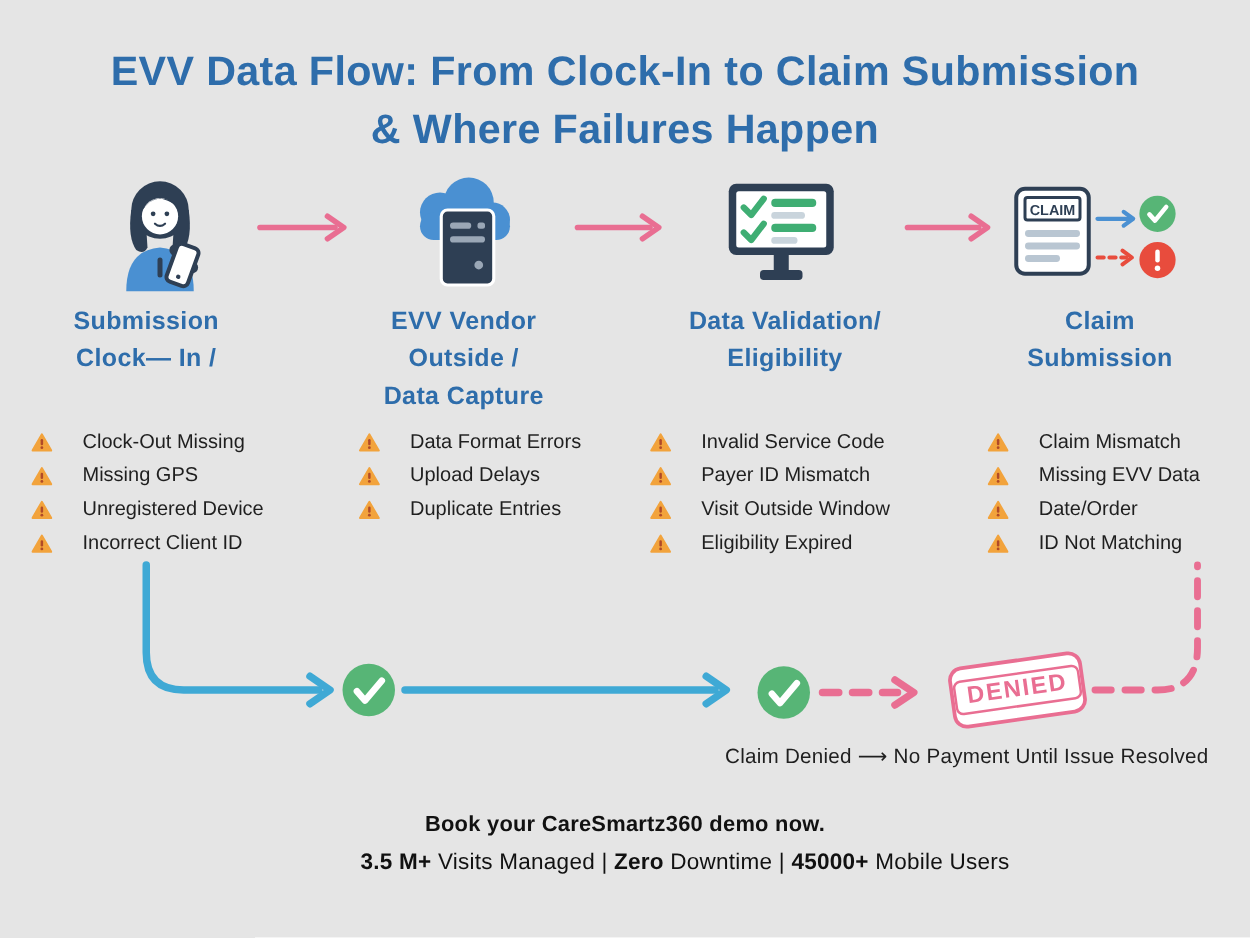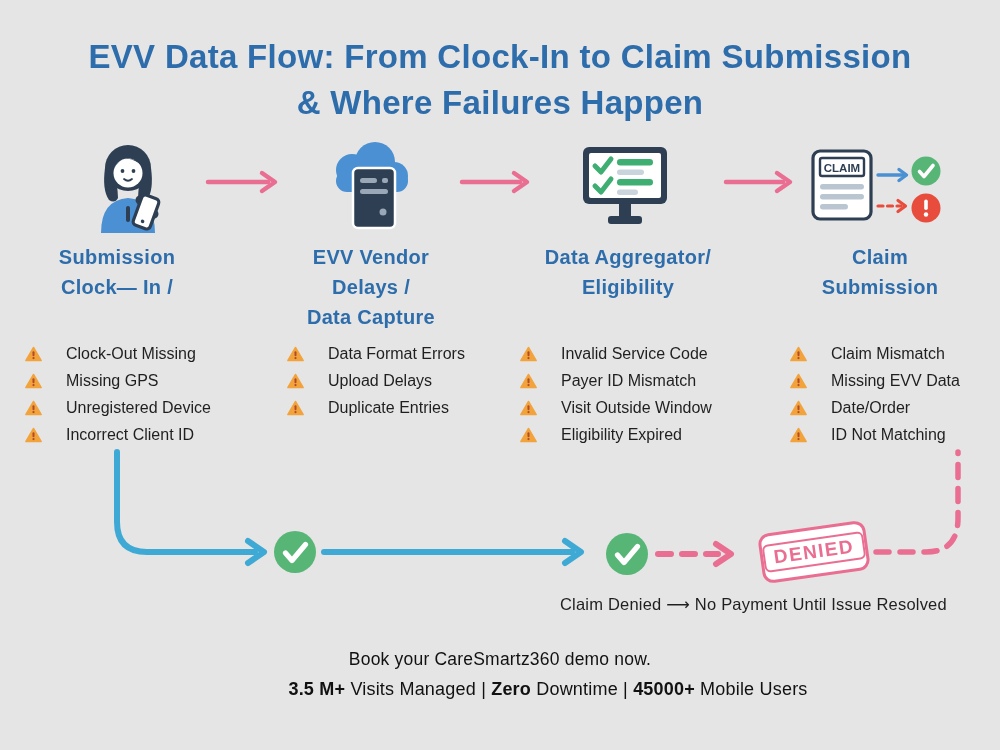--- a/index.html
+++ b/index.html
@@ -23,25 +23,25 @@
   .denied-stamp{
     position:absolute;left:760px;top:527px;width:108px;height:50px;
     transform:rotate(-8deg);border:3.5px solid #e96e92;border-radius:11px;
     display:flex;align-items:center;justify-content:center;background:#fff;box-sizing:border-box;
   }
   .denied-inner{
     border:2.5px solid #e96e92;border-radius:6px;padding:1px 9px;
     font-size:19px;font-weight:700;letter-spacing:1.5px;color:#e96e92;
   }
   .flow-caption{
-    position:absolute;left:560px;top:595px;font-size:16.5px;color:#1f1f1f;white-space:nowrap;letter-spacing:.2px;
+    position:absolute;left:580px;top:595px;font-size:16.5px;color:#1f1f1f;white-space:nowrap;letter-spacing:.2px;
   }
   .footer-line1{
     position:absolute;top:649px;left:0;width:1000px;text-align:center;
-    font-size:17.5px;font-weight:400;color:#111;letter-spacing:.2px;
+    font-size:17.5px;font-weight:700;color:#111;letter-spacing:.2px;
   }
   .footer-line2{
     position:absolute;top:679px;left:0;width:1000px;text-align:center;
     font-size:18px;color:#111;letter-spacing:.2px;padding-left:48px;
   }
   .footer-line2 .b{font-weight:700;}
 </style>
 </head>
 <body>
 
@@ -112,25 +112,25 @@
     <rect x="129.2" y="54.5" width="3.6" height="10.5" rx="1.8" fill="#ffffff"></rect>
     <circle cx="131" cy="69.5" r="2.2" fill="#ffffff"></circle>
   </svg>
 
   <div class="stage-title" style="left:17px;top:242px;width:200px">
     <div>Submission</div>
     <div>Clock— In /</div>
   </div>
   <div class="stage-title" style="left:271px;top:242px;width:200px">
     <div>EVV Vendor</div>
-    <div>Delays /</div>
+    <div>Outside /</div>
     <div>Data Capture</div>
   </div>
   <div class="stage-title" style="left:518px;top:242px;width:220px">
-    <div>Data Aggregator/</div>
+    <div>Data Validation/</div>
     <div>Eligibility</div>
   </div>
   <div class="stage-title" style="left:780px;top:242px;width:200px">
     <div>Claim</div>
     <div>Submission</div>
   </div>
 
   <div class="fail-list" style="left:25px;top:345px">
     <div class="fail-item">
         <svg width="17" height="16" viewBox="0 0 24 22">

